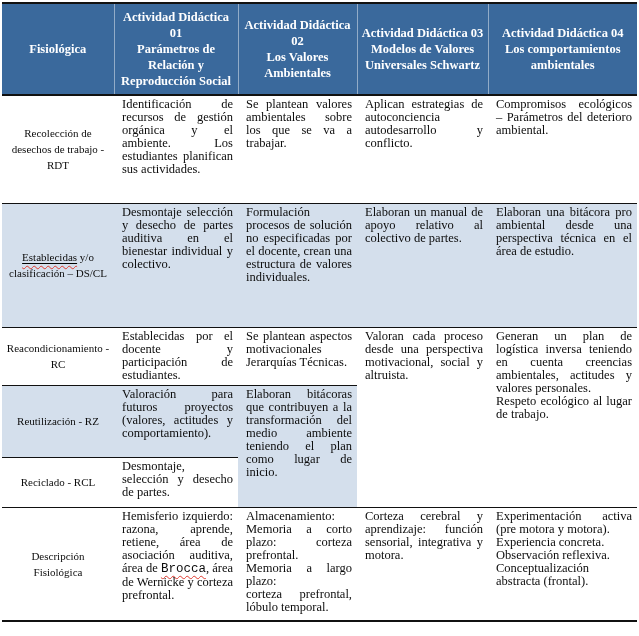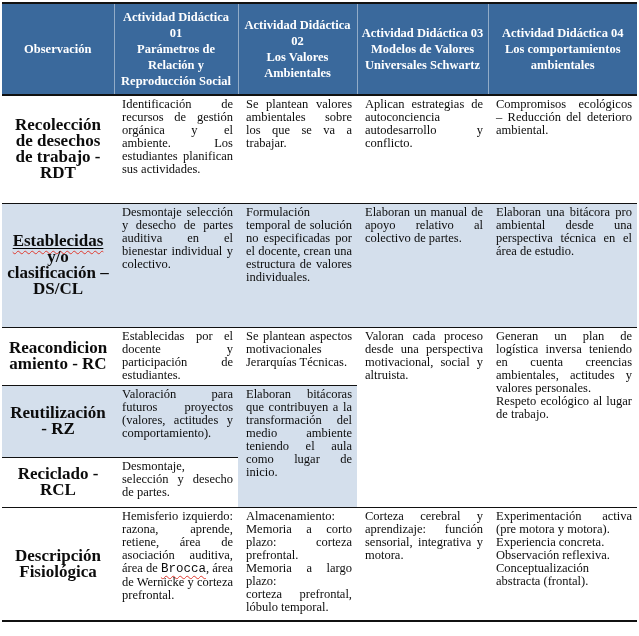--- a/index.html
+++ b/index.html
@@ -32,22 +32,22 @@
     line-height: 16px;
     text-align: center;
     vertical-align: middle;
     padding: 2px 4px;
     white-space: pre-line;
     border-bottom: 2px solid var(--grid-line, #111);
   }
   thead th + th { border-left: 1px solid rgba(255,255,255,0.45); }
 
   tbody th.cat {
-    font-weight: bold;
-    font-size: 17px;
+    font-weight: normal;
+    font-size: 11px;
     line-height: 16px;
     text-align: center;
     vertical-align: middle;
     padding: 2px 4px;
   }
   tbody td {
     font-size: 12.5px;
     line-height: 13px;
     vertical-align: top;
     text-align: justify;
@@ -90,61 +90,61 @@
 <table class="doc-table">
   <colgroup>
     <col class="c1">
       <col class="c2">
       <col class="c3">
       <col class="c4">
       <col class="c5">
   </colgroup>
   <thead>
     <tr class="h-row">
-      <th>Observación</th>
+      <th>Fisiológica</th>
       <th>Actividad Didáctica 01
 Parámetros de Relación y Reproducción Social</th>
       <th>Actividad Didáctica 02
 Los Valores Ambientales</th>
       <th>Actividad Didáctica 03
 Modelos de Valores Universales Schwartz</th>
       <th>Actividad Didáctica 04
 Los comportamientos ambientales</th>
     </tr>
   </thead>
   <tbody>
     <tr class="r-rdt">
       <th class="cat">Recolección de desechos de trabajo -RDT</th>
       <td>Identificación de recursos de gestión orgánica y el ambiente. Los estudiantes planifican sus actividades.</td>
       <td>Se plantean valores ambientales sobre los que se va a trabajar.</td>
       <td>Aplican estrategias de autoconciencia autodesarrollo y conflicto.</td>
-      <td>Compromisos ecológicos – Reducción del deterioro ambiental.</td>
+      <td>Compromisos ecológicos – Parámetros del deterioro ambiental.</td>
     </tr>
 
     <tr class="r-dscl">
       <th class="cat shaded"><span class="u"><span class="squiggle">Establecidas</span></span><span> y/o clasificación – DS/CL</span></th>
       <td class="shaded">Desmontaje selección y desecho de partes auditiva en el bienestar individual y colectivo.</td>
-      <td class="shaded">Formulación temporal de solución no especificadas por el docente, crean una estructura de valores individuales.</td>
+      <td class="shaded">Formulación procesos de solución no especificadas por el docente, crean una estructura de valores individuales.</td>
       <td class="shaded">Elaboran un manual de apoyo relativo al colectivo de partes.</td>
       <td class="shaded">Elaboran una bitácora pro ambiental desde una perspectiva técnica en el área de estudio.</td>
     </tr>
 
     <tr class="r-rc">
       <th class="cat breakword">Reacondicionamiento - RC</th>
       <td>Establecidas por el docente y participación de estudiantes.</td>
       <td>Se plantean aspectos motivacionales Jerarquías Técnicas.</td>
       <td class="span-rc-rcl" rowspan="3">Valoran cada proceso desde una perspectiva motivacional, social y altruista.</td>
       <td class="span-rc-rcl prelines" rowspan="3">Generan un plan de logística inversa teniendo en cuenta creencias ambientales, actitudes y valores personales.
 Respeto ecológico al lugar de trabajo.</td>
     </tr>
 
     <tr class="r-rz">
       <th class="cat shaded rule">Reutilización - RZ</th>
       <td class="shaded rule">Valoración para futuros proyectos (valores, actitudes y comportamiento).</td>
-      <td class="shaded span-rz-rcl" rowspan="2">Elaboran bitácoras que contribuyen a la transformación del medio ambiente teniendo el aula como lugar de inicio.</td>
+      <td class="shaded span-rz-rcl" rowspan="2">Elaboran bitácoras que contribuyen a la transformación del medio ambiente teniendo el plan como lugar de inicio.</td>
     </tr>
 
     <tr class="r-rcl">
       <th class="cat">Reciclado - RCL</th>
       <td>Desmontaje, selección y desecho de partes.</td>
     </tr>
 
     <tr class="r-fisio">
       <th class="cat">Descripción Fisiológica</th>
       <td><span>Hemisferio izquierdo: razona, aprende, retiene, área de asociación auditiva, área de </span><span class="squiggle-only">Brocca</span><span>, área de Wernicke y corteza prefrontal.</span></td>

